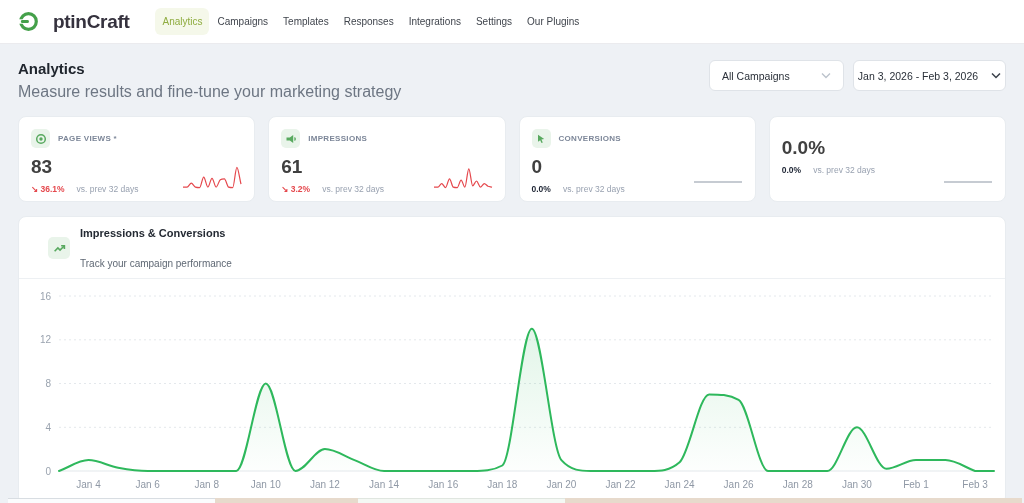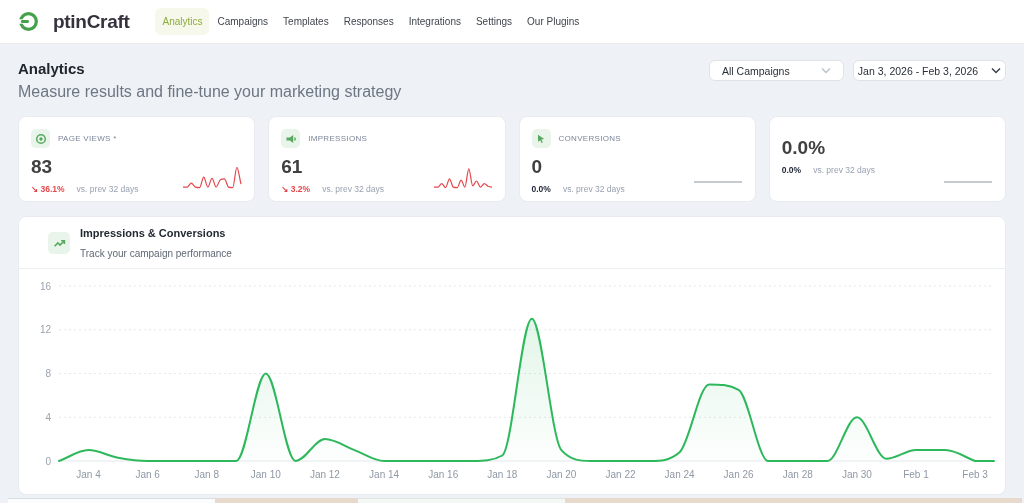--- a/index.html
+++ b/index.html
@@ -11,39 +11,39 @@
 .logo-text .pre{font-weight:600}
 .logo-text .suf{font-weight:800}
 nav{display:flex;gap:1px;align-items:center}
 .nav-item{font-size:10px;color:#40454d;padding:8px 7px;border-radius:6px;cursor:pointer}
 .nav-item.active{background:#f5f8ea;color:#8fac40}
 main{padding:0 18px}
 .page-head{display:flex;justify-content:space-between;align-items:flex-start;margin-top:16px}
 h1{font-size:15px;color:#20262e;font-weight:700}
 .subtitle{font-size:16px;color:#6d7683;margin-top:6px}
 .filters{display:flex;gap:9px}
-.select{background:#fff;border:1px solid #dfe3e8;border-radius:6px;height:21px;display:flex;align-items:center;font-size:10.5px;color:#2a3039;cursor:pointer;white-space:nowrap}
+.select{background:#fff;border:1px solid #dfe3e8;border-radius:6px;height:31px;display:flex;align-items:center;font-size:10.5px;color:#2a3039;cursor:pointer;white-space:nowrap}
 .select.campaign{width:135px;justify-content:space-between;padding:0 12px}
 .select.date{width:153px;justify-content:center;gap:13px}
 .stats{display:flex;gap:13px;margin-top:15px}
 .stat-card{flex:1;background:#fff;border:1px solid #e8ecf0;border-radius:8px;padding:12px 12px 10px;height:86px;position:relative}
 .stat-head{display:flex;align-items:center;gap:8px}
 .stat-icon{width:19px;height:19px;border-radius:5px;background:#e9f4ea;display:flex;align-items:center;justify-content:center;flex:none}
-.stat-label{font-size:8px;font-weight:400;color:#7c8698;letter-spacing:.3px}
+.stat-label{font-size:8px;font-weight:700;color:#7c8698;letter-spacing:.3px}
 .stat-value{font-size:19px;font-weight:800;color:#404040;margin-top:8px}
 .stat-foot{display:flex;align-items:center;gap:12px;margin-top:6px;font-size:8.5px}
 .chg-red{color:#e5484d;font-weight:700}
 .chg-dark{color:#1d2433;font-weight:700}
 .compare{color:#98a1b0}
 .spark{position:absolute;right:11px;bottom:10px}
 .chart-card{margin-top:14px;background:#fff;border:1px solid #e8ecf0;border-radius:8px}
 .chart-head{display:flex;gap:10px;padding:10px 29px 9px;align-items:center;border-bottom:1px solid #edf0f3}
 .chart-icon{width:22px;height:22px;border-radius:5px;background:#e9f4ea;display:flex;align-items:center;justify-content:center;flex:none}
 .chart-title{font-size:11px;font-weight:700;color:#242a33}
-.chart-sub{font-size:10px;color:#5f6874;margin-top:9px}
+.chart-sub{font-size:10px;color:#5f6874;margin-top:19px}
 .cut{position:absolute;bottom:0;height:5px}
 </style>
 </head>
 <body>
 
 <header class="topbar">
   <div class="logo">
     <svg width="21" height="21" viewBox="0 0 21 21">
       <circle cx="10.5" cy="10.5" r="7.8" fill="none" stroke="#44a04a" stroke-width="3.2"></circle>
       <rect x="1" y="8.3" width="9.5" height="4.4" fill="#fff"></rect>

